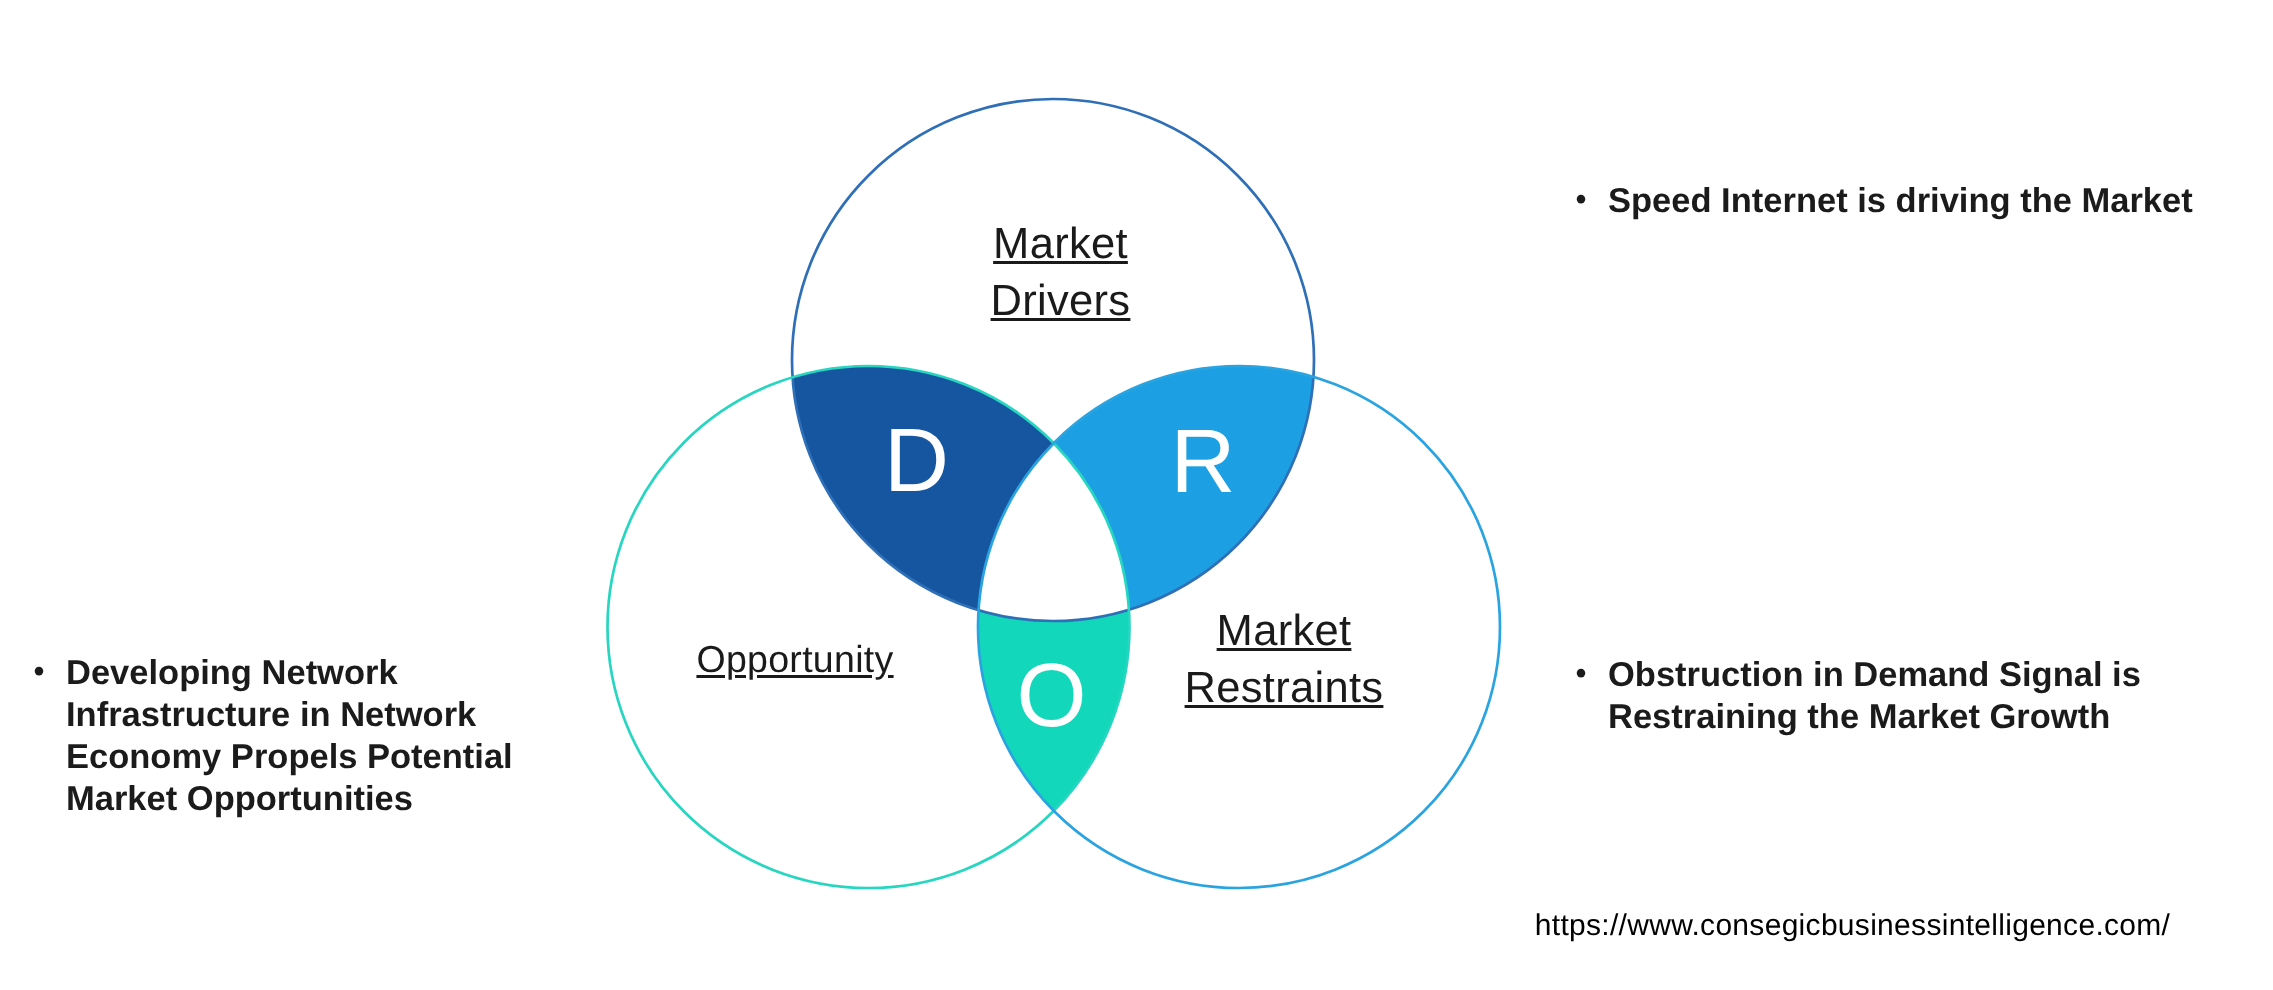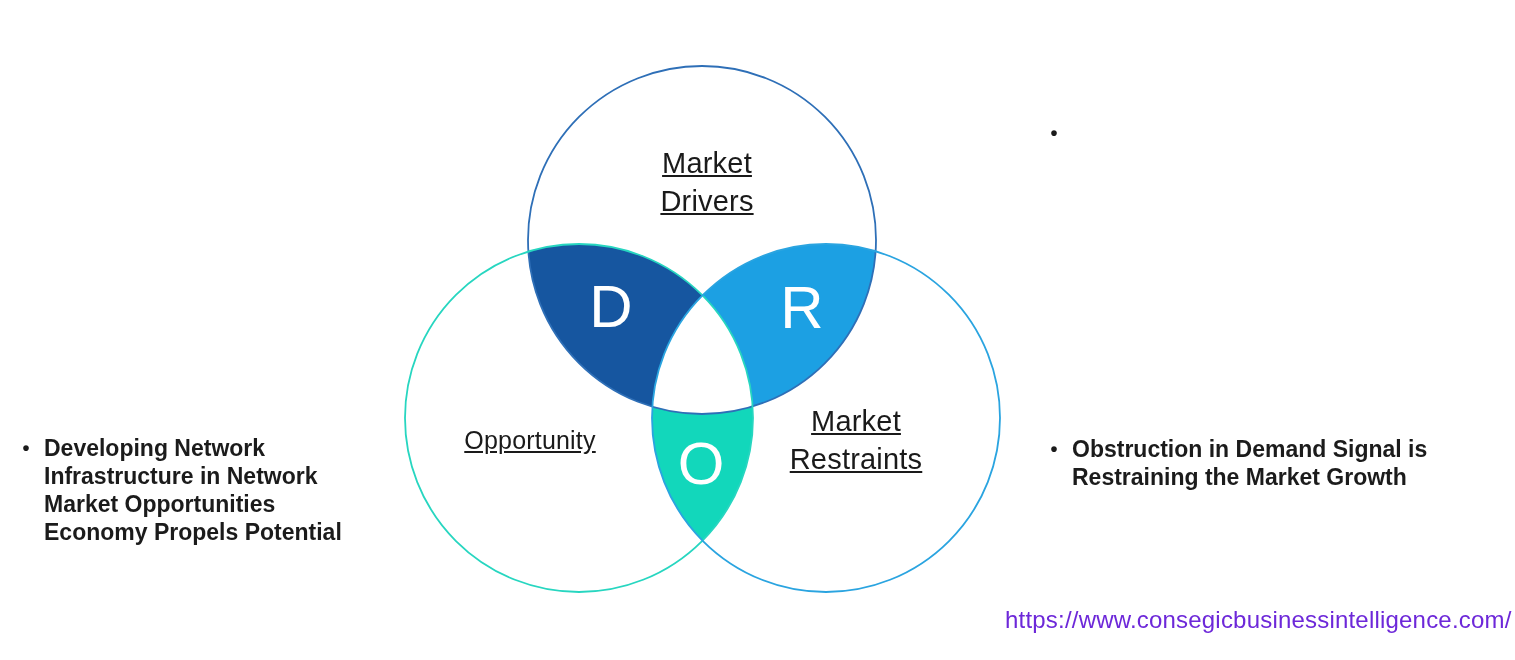--- a/index.html
+++ b/index.html
@@ -56,23 +56,23 @@
     text-align: center;
     flex: 0 0 auto;
   }
   .note .line { display: block; }
   .footer-url {
     position: absolute;
     left: 1005px;
     top: 606px;
     width: 460px;
     text-align: center;
-    font-size: 24px;
+    font-size: 20px;
     font-weight: 400;
-    color: #6d28d9;
+    color: #000000;
     letter-spacing: 0.2px;
   }
 </style>
 </head>
 <body>
 
 <div class="canvas">
 
   <svg class="venn-svg" width="1515" height="660" viewBox="0 0 1515 660">
     <defs>
@@ -129,28 +129,29 @@
 
   <div class="overlap-letter" style="left:611px; top:307px;">D</div>
   <div class="overlap-letter" style="left:802px; top:308px;">R</div>
   <div class="overlap-letter" style="left:701px; top:464px;">O</div>
 
   <div class="note" style="left:18px; top:434px; width:340px;">
     <span class="bullet">•</span>
     <span class="lines">
       <span class="line">Developing Network</span>
       <span class="line">Infrastructure in Network</span>
+      <span class="line">Economy Propels Potential</span>
       <span class="line">Market Opportunities</span>
-      <span class="line">Economy Propels Potential</span>
     </span>
   </div>
 
   <div class="note" style="left:1046px; top:119px; width:430px;">
     <span class="bullet">•</span>
     <span class="lines">
+      <span class="line">Speed Internet is driving the Market</span>
     </span>
   </div>
 
   <div class="note" style="left:1046px; top:435px; width:430px;">
     <span class="bullet">•</span>
     <span class="lines">
       <span class="line">Obstruction in Demand Signal is</span>
       <span class="line">Restraining the Market Growth</span>
     </span>
   </div>

